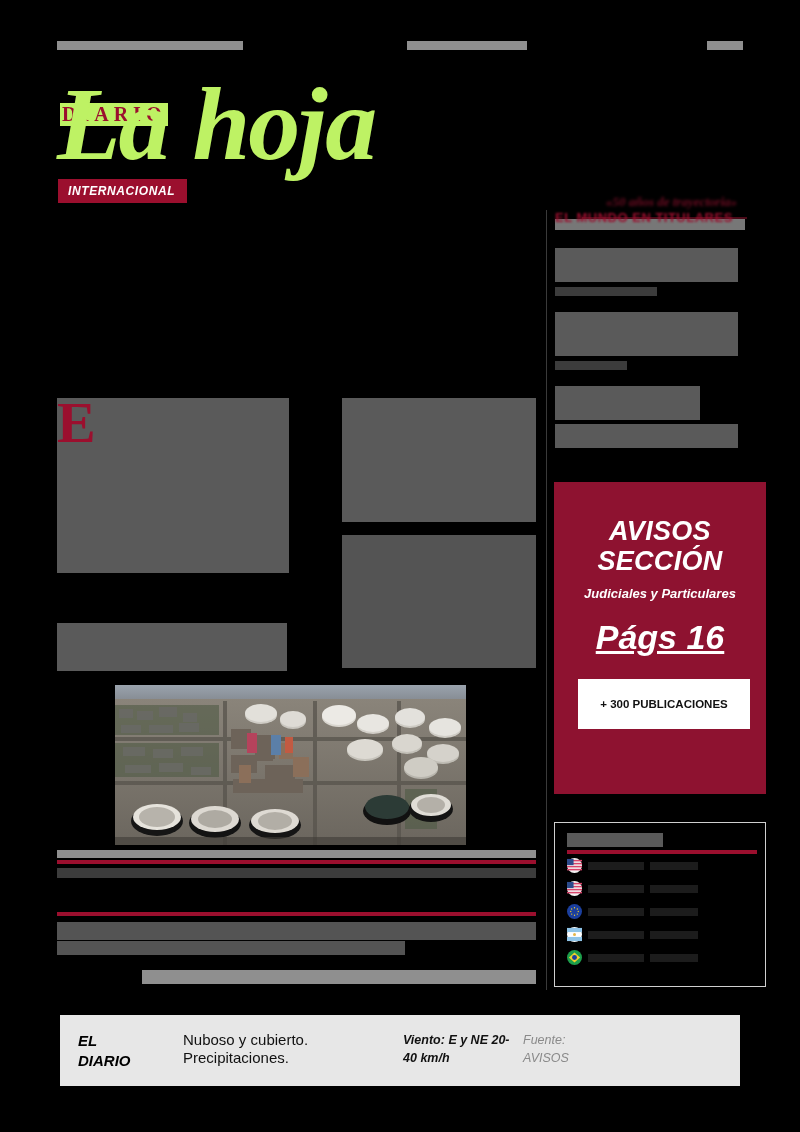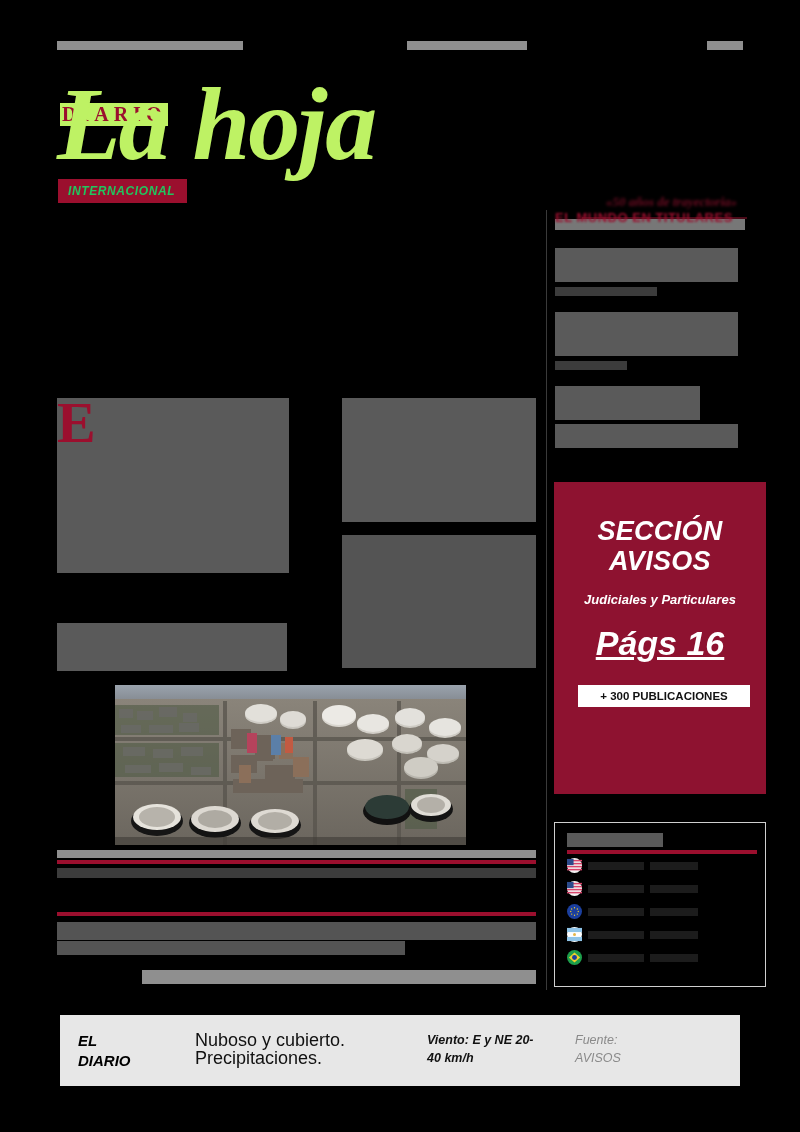--- a/index.html
+++ b/index.html
@@ -51,21 +51,21 @@
     position: absolute; left: 0px; top: 20px;
     font-family: "Liberation Serif", serif;
     font-style: italic; font-weight: 700;
     font-size: 104px; line-height: 104px;
     color: #bef264;
     letter-spacing: -2px;
   }
 
   .section-badge {
     position: absolute; left: 58px; top: 179px;
-    background: #9B0F2E; color: #22c55e;
+    background: #9B0F2E; color: #ffffff;
     font-size: 12px; font-weight: 700; font-style: italic;
     letter-spacing: 0.6px;
     padding: 5px 12px 5px 10px;
   }
 
   .tagline {
     position: absolute; right: 10px; top: 142px;
     font-family: "Liberation Serif", serif;
     font-size: 13px; font-weight: 700; font-style: italic;
     color: #6d0c22;
@@ -185,34 +185,34 @@
     background: #8E1230;
     color: #ffffff;
     text-align: center;
     padding: 34px 10px 0 10px;
   }
   .avisos-title {
     font-size: 27px; font-weight: 700; font-style: italic;
     line-height: 30px; letter-spacing: 0.3px;
   }
   .avisos-sub {
-    margin-top: 16px;
+    margin-top: 10px;
     font-size: 13px; font-weight: 700; font-style: italic;
   }
   .avisos-pages {
     margin-top: 16px;
     font-size: 34px; font-weight: 700; font-style: italic;
     line-height: 40px;
     text-decoration: underline;
   }
   .avisos-badge {
     margin: 22px 6px 0 14px;
     background: #ffffff; color: #111111;
     font-size: 11.5px; font-weight: 700;
-    padding: 5px 0;
+    padding: 19px 0;
   }
 
   
   .currency {
     position: absolute; left: 497px; top: 612px;
     width: 212px; height: 165px;
     border: 1px solid #cfcfcf;
     background: #000;
     padding: 10px 12px;
   }
@@ -232,33 +232,33 @@
 
   
   .weather {
     position: absolute; left: 60px; top: 1012px;
     width: 680px; height: 74px;
     background: #e7e7e7;
     border-top: 3px solid #000000;
     display: flex;
     align-items: flex-start;
     padding: 16px 14px 9px 18px;
-    gap: 12px;
+    gap: 0;
   }
   .w-brand {
     width: 105px;
     font-size: 15px; font-weight: 700; font-style: italic;
     line-height: 20px; color: #000;
   }
   .w-city { width: 140px; font-size: 12.5px; line-height: 18px; color: #111; }
   .w-city b { font-style: italic; }
-  .w-desc { width: 220px; font-size: 18px; line-height: 18px; color: #111; }
+  .w-desc { width: 220px; font-size: 15px; line-height: 18px; color: #111; }
   .w-wind { width: 120px; font-size: 12.5px; font-style: italic; line-height: 18px; color: #111; font-weight: bold; }
   .w-wind b { font-style: italic; }
-  .w-src  { width: 80px; font-size: 12.5px; font-style: italic; line-height: 18px; color: #8a8a8a; text-align: left; margin-left: 16px; }
+  .w-src  { width: 80px; font-size: 12.5px; font-style: italic; line-height: 18px; color: #8a8a8a; text-align: left; }
 </style>
 </head>
 <body>
 
 <div class="page">
 
   <div class="topbar">
     <span class="seg seg-a redact-lt"></span>
     <span class="seg seg-b redact-lt"></span>
     <span class="seg seg-c redact-lt"></span>
@@ -422,22 +422,22 @@
         <div class="b-sub w3 redact-dk"></div>
       </div>
 
       <div class="brief">
         <div class="b-head w2 redact"></div>
         <div class="b-head3 redact"></div>
       </div>
     </div>
 
     <div class="avisos">
+      <div class="avisos-title">AVISOS</div>
       <div class="avisos-title">SECCIÓN</div>
-      <div class="avisos-title">AVISOS</div>
       <div class="avisos-sub">Judiciales y Particulares</div>
       <div class="avisos-pages">Págs 16</div>
       <div class="avisos-badge">+ 300 PUBLICACIONES</div>
     </div>
 
     <div class="currency">
       <div class="currency-head redact"></div>
       <div class="currency-rule"></div>
 
       <div class="cur-row">

